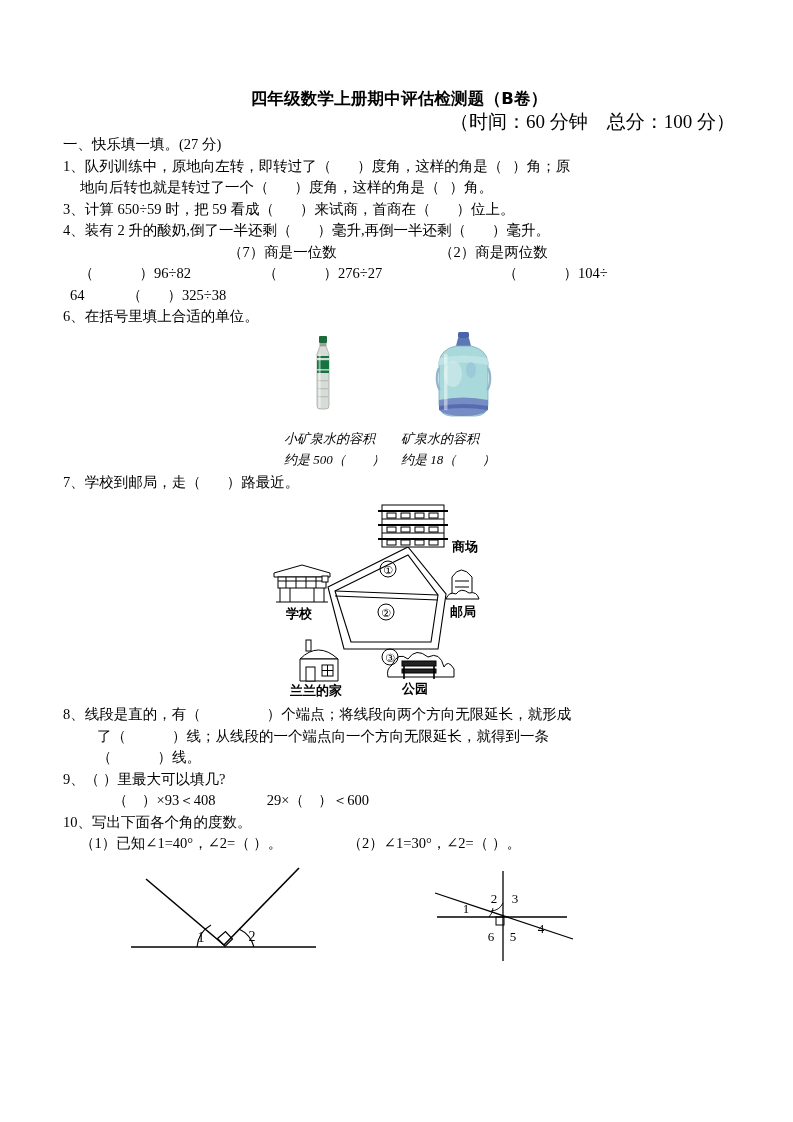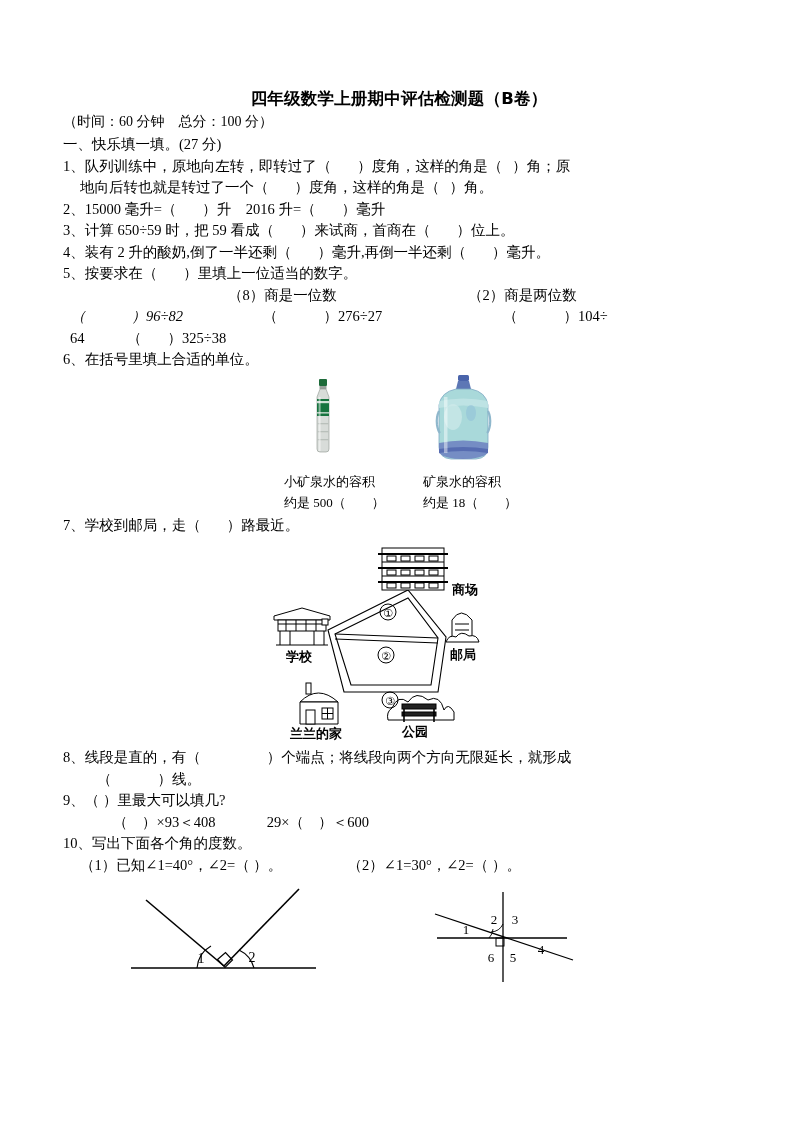--- a/index.html
+++ b/index.html
@@ -29,22 +29,22 @@
   }
   .title {
     text-align: center;
     font-weight: bold;
     font-size: 16.5px;
     letter-spacing: 0.2px;
     line-height: 22px;
     margin: 0 0 1px 0;
   }
   .subtitle {
-    text-align: left;
-    font-size: 14px;
+    text-align: right;
+    font-size: 19px;
     line-height: 21px;
     margin: 0 0 2px 0;
   }
   .sec-head {
     font-size: 14.5px;
     line-height: 21.5px;
     margin: 0;
   }
   .q {
     font-size: 14.5px;
@@ -66,29 +66,29 @@
   .blank-l { display: inline-block; width: 46px; }
   .blank-xl { display: inline-block; width: 66px; }
 
   .row5head {
     font-size: 14.5px;
     line-height: 21.5px;
     position: relative;
     height: 21.5px;
   }
   .row5head .c1 { position: absolute; left: 165px; }
-  .row5head .c2 { position: absolute; left: 405px; }
+  .row5head .c2 { position: absolute; left: 376px; }
 
   .row5a {
     font-size: 14.5px;
     line-height: 21.5px;
     position: relative;
     height: 21.5px;
   }
-  .row5a .i1 { position: absolute; left: 8px; font-style: italic; }
+  .row5a .i1 { position: absolute; left: 16px; }
   .row5a .i2 { position: absolute; left: 200px; }
   .row5a .i3 { position: absolute; left: 440px; }
   .row5b {
     font-size: 14.5px;
     line-height: 21.5px;
     position: relative;
     height: 21.5px;
   }
   .row5b .i4 { position: absolute; left: 7px; }
   .row5b .i5 { position: absolute; left: 64px; }
@@ -112,23 +112,24 @@
     top: 0px;
     width: 64px;
     height: 86px;
   }
   .cap-col {
     position: absolute;
     font-size: 13px;
     line-height: 21px;
     text-align: left;
     white-space: nowrap;
+    font-style: italic;
   }
   .cap-left { left: 221px; top: 96px; }
-  .cap-right { left: 360px; top: 96px; }
+  .cap-right { left: 338px; top: 96px; }
 
   
   .mapfig {
     position: relative;
     height: 205px;
     margin-top: 6px;
   }
   .mapfig svg { position: absolute; left: 193px; top: 0; }
 
   
@@ -153,37 +154,31 @@
 
     <div class="sec-head">一、快乐填一填。(27 分)</div>
 
     <div class="q q-ind">
       <span>1、队列训练中，原地向左转，即转过了（</span><span class="blank-m"></span><span>）度角，这样的角是（</span><span class="blank-s"></span><span>）角；原</span>
     </div>
     <div class="q cont">
       <span>地向后转也就是转过了一个（</span><span class="blank-m"></span><span>）度角，这样的角是（</span><span class="blank-s"></span><span>）角。</span>
     </div>
 
-    <div class="q q-ind">
-      <span>2、15000 毫升=（</span><span class="blank-m"></span><span>）升</span>&nbsp;&nbsp;&nbsp;&nbsp;<span>2016 升=（</span><span class="blank-m"></span><span>）毫升</span>
-    </div>
 
     <div class="q q-ind">
       <span>3、计算 650÷59 时，把 59 看成（</span><span class="blank-m"></span><span>）来试商，首商在（</span><span class="blank-m"></span><span>）位上。</span>
     </div>
 
     <div class="q q-ind">
       <span>4、装有 2 升的酸奶,倒了一半还剩（</span><span class="blank-m"></span><span>）毫升,再倒一半还剩（</span><span class="blank-m"></span><span>）毫升。</span>
     </div>
 
-    <div class="q q-ind">
-      <span>5、按要求在（</span><span class="blank-m"></span><span>）里填上一位适当的数字。</span>
-    </div>
     <div class="row5head">
-      <span class="c1">（8）商是一位数</span>
+      <span class="c1">（7）商是一位数</span>
       <span class="c2">（2）商是两位数</span>
     </div>
     <div class="row5a">
       <span class="i1"><span>（</span><span class="blank-l"></span><span>）96÷82</span></span>
       <span class="i2"><span>（</span><span class="blank-l"></span><span>）276÷27</span></span>
       <span class="i3"><span>（</span><span class="blank-l"></span><span>）104÷</span></span>
     </div>
     <div class="row5b">
       <span class="i4">64</span>
       <span class="i5"><span>（</span><span class="blank-m"></span><span>）325÷38</span></span>
@@ -321,20 +316,23 @@
         <text id="m-post" x="194" y="117" font-size="13" font-weight="bold" font-family="'DejaVu Sans',sans-serif">邮局</text>
         <text id="m-home" x="34" y="196" font-size="13" font-weight="bold" font-family="'DejaVu Sans',sans-serif">兰兰的家</text>
         <text id="m-park" x="146" y="194" font-size="13" font-weight="bold" font-family="'DejaVu Sans',sans-serif">公园</text>
       </svg>
     </div>
 
     <div class="q q-ind">
       <span>8、线段是直的，有（</span><span class="blank-xl"></span><span>）个端点；将线段向两个方向无限延长，就形成</span>
     </div>
     <div class="q cont2">
+      <span>了（</span><span class="blank-l"></span><span>）线；从线段的一个端点向一个方向无限延长，就得到一条</span>
+    </div>
+    <div class="q cont2">
       <span>（</span><span class="blank-l"></span><span>）线。</span>
     </div>
 
     <div class="q q-ind">9、（ ）里最大可以填几?</div>
     <div class="q" style="padding-left:50px">
       <span>（　）×93＜408</span>
       <span style="display:inline-block;width:44px"></span>
       <span>29×（　）＜600</span>
     </div>
 

